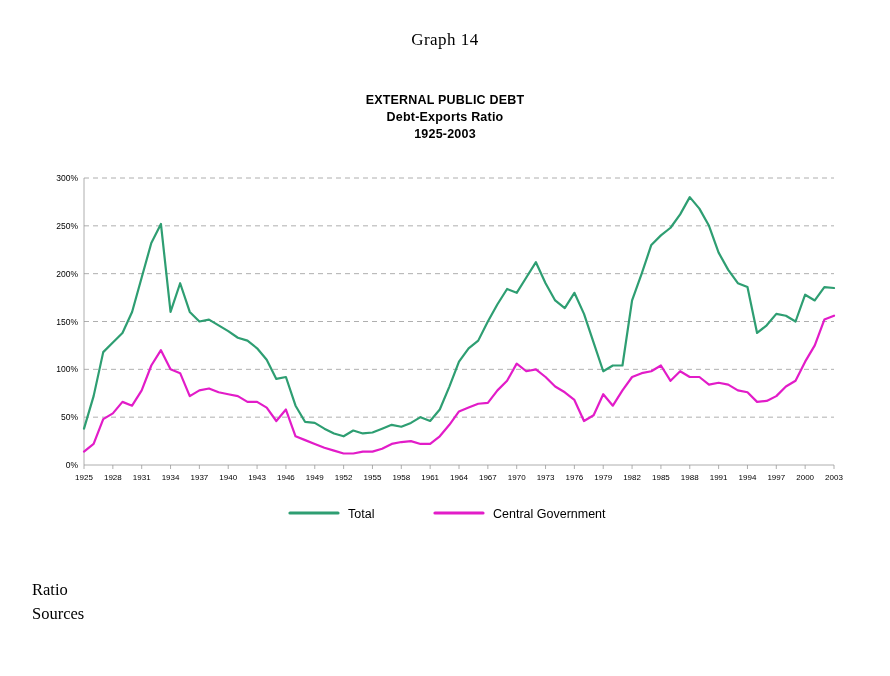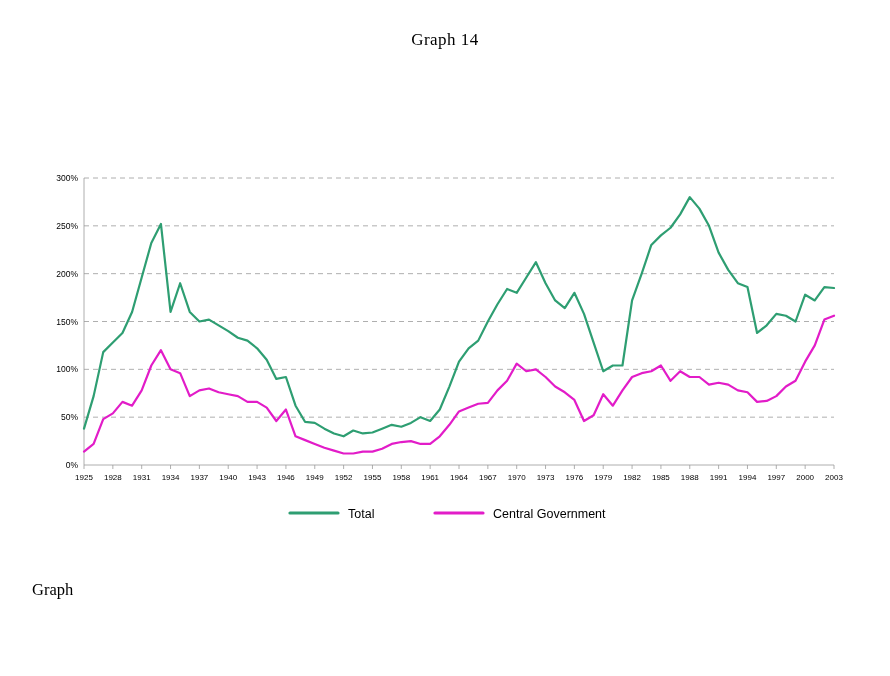--- a/index.html
+++ b/index.html
@@ -79,20 +79,25 @@
     fill: #000000;
   }
 </style>
 </head>
 <body>
 
 <div id="page">
 
   <div class="graph-number">Graph 14</div>
 
+  <div class="chart-titles">
+    <div>EXTERNAL PUBLIC DEBT</div>
+    <div>Debt-Exports Ratio</div>
+    <div>1925-2003</div>
+  </div>
 
   <div class="chart-area">
     <svg class="chart-svg" id="chart-svg" width="810" height="370" viewBox="0 0 810 370">
         <line x1="44" y1="297" x2="794" y2="297" stroke="#9a9a9a" stroke-width="0.8" stroke-dasharray="none"></line>
         <text x="38" y="300" text-anchor="end" class="ytick">0%</text>
         <line x1="44" y1="249.16666666666669" x2="794" y2="249.16666666666669" stroke="#9a9a9a" stroke-width="0.8" stroke-dasharray="5,4"></line>
         <text x="38" y="252.16666666666669" text-anchor="end" class="ytick">50%</text>
         <line x1="44" y1="201.33333333333334" x2="794" y2="201.33333333333334" stroke="#9a9a9a" stroke-width="0.8" stroke-dasharray="5,4"></line>
         <text x="38" y="204.33333333333334" text-anchor="end" class="ytick">100%</text>
         <line x1="44" y1="153.5" x2="794" y2="153.5" stroke="#9a9a9a" stroke-width="0.8" stroke-dasharray="5,4"></line>
@@ -161,16 +166,17 @@
         <path d="M44.00 260.65 L53.62 228.12 L63.23 184.11 L72.85 174.55 L82.46 164.98 L92.08 143.93 L101.69 109.49 L111.31 75.05 L120.92 55.92 L130.54 143.93 L140.15 115.23 L149.77 143.93 L159.38 153.50 L169.00 151.59 L178.62 157.33 L188.23 163.07 L197.85 169.76 L207.46 172.63 L217.08 180.29 L226.69 191.77 L236.31 210.90 L245.92 208.99 L255.54 237.69 L265.15 253.95 L274.77 254.91 L284.38 260.65 L294.00 265.43 L303.62 268.30 L313.23 262.56 L322.85 265.43 L332.46 264.47 L342.08 260.65 L351.69 256.82 L361.31 258.73 L370.92 254.91 L380.54 249.17 L390.15 252.99 L399.77 241.51 L409.38 218.55 L419.00 193.68 L428.62 180.29 L438.23 172.63 L447.85 153.50 L457.46 136.28 L467.08 120.97 L476.69 124.80 L486.31 109.49 L495.92 94.19 L505.54 115.23 L515.15 132.45 L524.77 140.11 L534.38 124.80 L544.00 145.85 L553.62 174.55 L563.23 203.25 L572.85 197.51 L582.46 197.51 L592.08 132.45 L601.69 105.67 L611.31 76.97 L620.92 67.40 L630.54 59.75 L640.15 46.35 L649.77 29.13 L659.38 40.61 L669.00 57.83 L678.62 84.62 L688.23 101.84 L697.85 115.23 L707.46 119.06 L717.08 164.98 L726.69 157.33 L736.31 145.85 L745.92 147.76 L755.54 153.50 L765.15 126.71 L774.77 132.45 L784.38 119.06 L794.00 120.02" fill="none" stroke="#2E9E72" stroke-width="2.2" stroke-linejoin="round" stroke-linecap="round"></path>
         <path d="M44.00 283.61 L53.62 275.95 L63.23 251.08 L72.85 245.34 L82.46 233.86 L92.08 237.69 L101.69 222.38 L111.31 197.51 L120.92 182.20 L130.54 201.33 L140.15 205.16 L149.77 228.12 L159.38 222.38 L169.00 220.47 L178.62 224.29 L188.23 226.21 L197.85 228.12 L207.46 233.86 L217.08 233.86 L226.69 239.60 L236.31 252.99 L245.92 241.51 L255.54 268.30 L265.15 272.13 L274.77 275.95 L284.38 279.78 L294.00 282.65 L303.62 285.52 L313.23 285.52 L322.85 283.61 L332.46 283.61 L342.08 280.74 L351.69 275.95 L361.31 274.04 L370.92 273.08 L380.54 275.95 L390.15 275.95 L399.77 268.30 L409.38 256.82 L419.00 243.43 L428.62 239.60 L438.23 235.77 L447.85 234.82 L457.46 222.38 L467.08 212.81 L476.69 195.59 L486.31 203.25 L495.92 201.33 L505.54 208.99 L515.15 218.55 L524.77 224.29 L534.38 231.95 L544.00 252.99 L553.62 247.25 L563.23 226.21 L572.85 237.69 L582.46 222.38 L592.08 208.99 L601.69 205.16 L611.31 203.25 L620.92 197.51 L630.54 212.81 L640.15 203.25 L649.77 208.99 L659.38 208.99 L669.00 216.64 L678.62 214.73 L688.23 216.64 L697.85 222.38 L707.46 224.29 L717.08 233.86 L726.69 232.90 L736.31 228.12 L745.92 218.55 L755.54 212.81 L765.15 193.68 L774.77 177.42 L784.38 151.59 L794.00 147.76" fill="none" stroke="#E21CC8" stroke-width="2.2" stroke-linejoin="round" stroke-linecap="round"></path>
         <line x1="250" y1="345" x2="298" y2="345" stroke="#2E9E72" stroke-width="3.2" stroke-linecap="round"></line>
         <text x="308" y="349.5" class="legend-label">Total</text>
         <line x1="395" y1="345" x2="443" y2="345" stroke="#E21CC8" stroke-width="3.2" stroke-linecap="round"></line>
         <text x="453" y="349.5" class="legend-label">Central Government</text>
       </svg>
   </div>
 
   <div class="notes">
-    <div>Graph</div>
+    <div>Ratio</div>
+    <div>Sources</div>
   </div>
 
 </div>
 
 </body></html>

